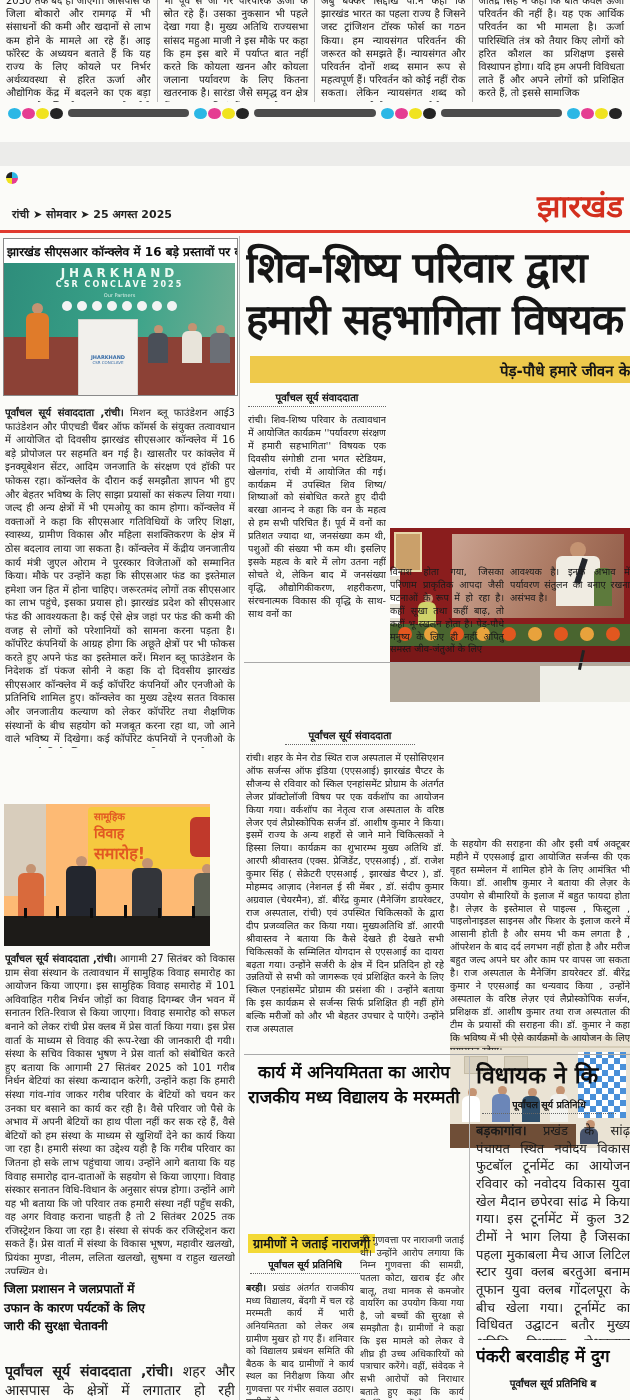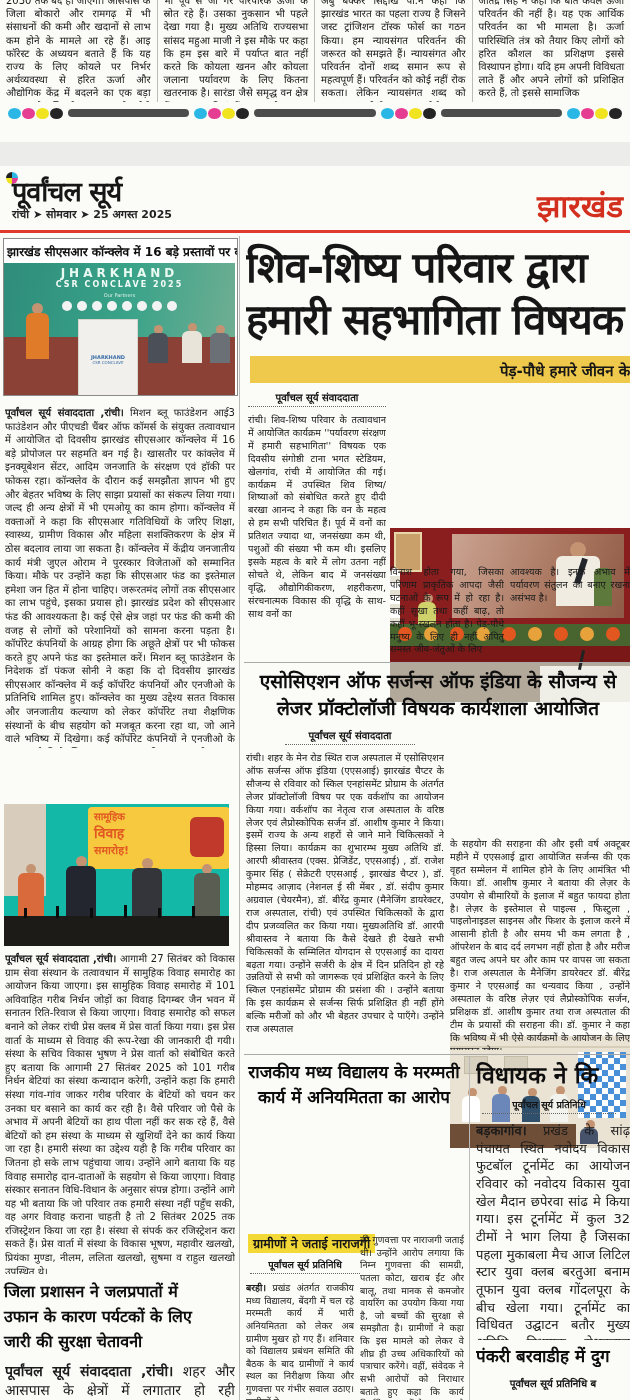--- a/index.html
+++ b/index.html
@@ -78,21 +78,20 @@
     <span class="regbar"></span>
     <span class="dot c"></span>
       <span class="dot m"></span>
       <span class="dot y"></span>
       <span class="dot k"></span>
   </div>
 
   <div class="abs grayband"></div>
 
   <div class="abs logomark"></div>
-  <div class="abs logo">पूर्वांचल सूर्य</div>
   <div class="abs dateline">रांची ➤ सोमवार ➤ 25 अगस्त 2025</div>
   <div class="abs section-label">झारखंड</div>
   <div class="abs redrule"></div>
 
   <div class="vline" style="left:239px;top:236px;height:1164px;"></div>
 
   <div class="abs" style="left:3px;top:238px;width:233px;border:1px solid #8a8a8a;background:#fff;">
     <div class="hl" style="font-size:12px;padding:4px 3px 3px;white-space:nowrap;overflow:hidden;">झारखंड सीएसआर कॉन्क्लेव में 16 बड़े प्रस्तावों पर बनी सहमति</div>
     <div class="photo" style="width:231px;height:132px;">
       <div class="abs" style="left:0;top:0;width:231px;height:74px;background:linear-gradient(100deg,#2e8d7b,#3aa389 55%,#6fae93);">
@@ -123,26 +122,26 @@
       <div class="torso" style="left:178px;top:68px;width:20px;height:32px;background:#e8e4da;"></div>
       <div class="head" style="left:212px;top:62px;width:9px;height:9px;"></div>
       <div class="torso" style="left:206px;top:70px;width:20px;height:30px;background:#6b6f76;"></div>
     </div>
   </div>
   <div class="abs jtext" style="left:5px;top:406px;width:230px;height:342px;font-size:10px;">
     <span class="lead">पूर्वांचल सूर्य संवाददाता ,रांची।</span>
     <span>मिशन ब्लू फाउंडेशन आई3 फाउंडेशन और पीएचडी चैंबर ऑफ कॉमर्स के संयुक्त तत्वावधान में आयोजित दो दिवसीय झारखंड सीएसआर कॉन्क्लेव में 16 बड़े प्रोपोजल पर सहमति बन गई है। खासतौर पर कांक्लेव में इनक्यूबेशन सेंटर, आदिम जनजाति के संरक्षण एवं हॉकी पर फोकस रहा। कॉन्क्लेव के दौरान कई समझौता ज्ञापन भी हुए और बेहतर भविष्य के लिए साझा प्रयासों का संकल्प लिया गया। जल्द ही अन्य क्षेत्रों में भी एमओयू का काम होगा। कॉन्क्लेव में वक्ताओं ने कहा कि सीएसआर गतिविधियों के जरिए शिक्षा, स्वास्थ्य, ग्रामीण विकास और महिला सशक्तिकरण के क्षेत्र में ठोस बदलाव लाया जा सकता है। कॉन्क्लेव में केंद्रीय जनजातीय कार्य मंत्री जुएल ओराम ने पुरस्कार विजेताओं को सम्मानित किया। मौके पर उन्होंने कहा कि सीएसआर फंड का इस्तेमाल हमेशा जन हित में होना चाहिए। जरूरतमंद लोगों तक सीएसआर का लाभ पहुंचे, इसका प्रयास हो। झारखंड प्रदेश को सीएसआर फंड की आवश्यकता है। कई ऐसे क्षेत्र जहां पर फंड की कमी की वजह से लोगों को परेशानियों को सामना करना पड़ता है। कॉर्पोरेट कंपनियों के आग्रह होगा कि अछूते क्षेत्रों पर भी फोकस करते हुए अपने फंड का इस्तेमाल करें। मिशन ब्लू फाउंडेशन के निदेशक डॉ पंकज सोनी ने कहा कि दो दिवसीय झारखंड सीएसआर कॉन्क्लेव में कई कॉर्पोरेट कंपनियों और एनजीओ के प्रतिनिधि शामिल हुए। कॉन्क्लेव का मुख्य उद्देश्य सतत विकास और जनजातीय कल्याण को लेकर कॉर्पोरेट तथा शैक्षणिक संस्थानों के बीच सहयोग को मजबूत करना रहा था, जो आने वाले भविष्य में दिखेगा। कई कॉर्पोरेट कंपनियों ने एनजीओ के साथ वार्ता की है, जिसका सकारात्मक परिणाम जल्द ही धरातल पर दिखेगा।</span>
   </div>
 
-  <div class="abs photo" style="left:4px;top:804px;width:225px;height:142px;background:#14b8a6;">
+  <div class="abs photo" style="left:4px;top:804px;width:206px;height:142px;background:#fdba74;">
     <div class="abs" style="left:0;top:0;width:42px;height:92px;background:#d8cdbc;"></div>
     <div class="abs" style="left:84px;top:3px;width:142px;height:62px;background:#f6c93f;border-radius:4px;padding:2px 6px;box-sizing:border-box;">
       <div style="color:#e25822;font-weight:bold;font-size:10px;">सामूहिक</div>
       <div style="color:#e25822;font-weight:bold;font-size:14px;">विवाह</div>
-      <div style="color:#e25822;font-weight:bold;font-size:11px;">समारोह!</div>
+      <div style="color:#e25822;font-weight:bold;font-size:16px;">समारोह!</div>
       <div class="abs" style="right:6px;top:10px;width:34px;height:40px;background:#c0392b;border-radius:6px;"></div>
     </div>
     <div class="head" style="left:22px;top:60px;width:10px;height:10px;"></div>
     <div class="torso" style="left:14px;top:69px;width:26px;height:44px;background:#d96a3c;"></div>
     <div class="head" style="left:72px;top:52px;width:11px;height:11px;"></div>
     <div class="torso" style="left:62px;top:62px;width:30px;height:50px;background:#23262e;"></div>
     <div class="head" style="left:138px;top:54px;width:11px;height:11px;"></div>
     <div class="torso" style="left:128px;top:64px;width:30px;height:48px;background:#33353a;"></div>
     <div class="head" style="left:198px;top:60px;width:10px;height:10px;"></div>
     <div class="torso" style="left:190px;top:69px;width:26px;height:44px;background:#5a5e52;"></div>
@@ -153,21 +152,21 @@
       <span style="position:absolute;left:120px;top:-11px;width:3px;height:13px;background:#0c0c0c;"></span>
       <span style="position:absolute;left:154px;top:-8px;width:3px;height:10px;background:#0c0c0c;"></span>
       <span style="position:absolute;left:188px;top:-10px;width:3px;height:12px;background:#0c0c0c;"></span>
     </div>
   </div>
   <div class="abs jtext" style="left:5px;top:952px;width:230px;height:322px;font-size:10px;">
     <span class="lead">पूर्वांचल सूर्य संवाददाता ,रांची।</span>
     <span>आगामी 27 सितंबर को विकास ग्राम सेवा संस्थान के तत्वावधान में सामुहिक विवाह समारोह का आयोजन किया जाएगा। इस सामुहिक विवाह समारोह में 101 अविवाहित गरीब निर्धन जोड़ों का विवाह दिगम्बर जैन भवन में सनातन रिति-रिवाज से किया जाएगा। विवाह समारोह को सफल बनाने को लेकर रांची प्रेस क्लब में प्रेस वार्ता किया गया। इस प्रेस वार्ता के माध्यम से विवाह की रूप-रेखा की जानकारी दी गयी। संस्था के सचिव विकास भुषण ने प्रेस वार्ता को संबोधित करते हुए बताया कि आगामी 27 सितंबर 2025 को 101 गरीब निर्धन बेटियां का संस्था कन्यादान करेगी, उन्होंने कहा कि हमारी संस्था गांव-गांव जाकर गरीब परिवार के बेटियों को चयन कर उनका घर बसाने का कार्य कर रही है। वैसे परिवार जो पैसे के अभाव में अपनी बेटियों का हाथ पीला नहीं कर सक रहे हैं, वैसे बेटियों को हम संस्था के माध्यम से खुशियाँ देने का कार्य किया जा रहा है। हमारी संस्था का उद्देश्य यही है कि गरीब परिवार का जितना हो सके लाभ पहुंचाया जाय। उन्होंने आगे बताया कि यह विवाह समारोह दान-दाताओं के सहयोग से किया जाएगा। विवाह संस्कार सनातन विधि-विधान के अनुसार संपन्न होगा। उन्होंने आगे यह भी बताया कि जो परिवार तक हमारी संस्था नहीं पहुँच सकी, वह अगर विवाह कराना चाहती है तो 2 सितंबर 2025 तक रजिस्ट्रेशन किया जा रहा है। संस्था से संपर्क कर रजिस्ट्रेशन करा सकते हैं। प्रेस वार्ता में संस्था के विकास भूषण, महावीर खलखो, प्रियंका मुण्डा, नीलम, ललिता खलखो, सुषमा व राहुल खलखो उपस्थित थे।</span>
   </div>
 
-  <div class="abs hl" style="left:4px;top:1280px;width:232px;font-size:16px;line-height:1.55;">
+  <div class="abs hl" style="left:4px;top:1280px;width:232px;font-size:12px;line-height:1.55;">
     <div>जिला प्रशासन ने जलप्रपातों में</div>
     <div>उफान के कारण पर्यटकों के लिए</div>
     <div>जारी की सुरक्षा चेतावनी</div>
   </div>
   <div class="abs jtext" style="left:5px;top:1362px;width:230px;height:38px;font-size:14px;">
     <span class="lead">पूर्वांचल सूर्य संवाददाता ,रांची।</span>
     <span>शहर और आसपास के क्षेत्रों में लगातार हो रही मूसलाधार बारिश के कारण जोन्हा, हुंडरू, दशम</span>
   </div>
 
   <div class="abs big-hl">
@@ -209,24 +208,20 @@
       <span style="position:absolute;left:40px;top:-16px;width:3px;height:20px;background:#222;transform:rotate(12deg);"></span>
     </div>
   </div>
   <div class="abs jtext" style="left:390px;top:566px;width:114px;height:92px;font-size:9.5px;">विनाश होता गया, जिसका परिणाम प्राकृतिक आपदा जैसी घटनाओं के रूप में हो रहा है।कहीं सूखा तथा कहीं बाढ़, तो कहीं भू-स्खलन होता है। पेड़-पौधे मनुष्य के लिए ही नहीं अपितु समस्त जीव-जंतुओं के लिए</div>
   <div class="abs jtext" style="left:510px;top:566px;width:120px;height:92px;font-size:9.5px;">
     <div>आवश्यक है। इनके अभाव में पर्यावरण संतुलन को बनाए रखना असंभव है।</div>
   </div>
 
   <div class="hline" style="left:244px;top:662px;width:386px;"></div>
 
-  <div class="abs hl" style="left:246px;top:668px;width:384px;text-align:center;font-size:19px;line-height:1.4;">
-    <div>एसोसिएशन ऑफ सर्जन्स ऑफ इंडिया के सौजन्य से</div>
-    <div>लेजर प्रॉक्टोलॉजी विषयक कार्यशाला आयोजित</div>
-  </div>
   <div class="abs byline" style="left:285px;top:728px;width:130px;">पूर्वांचल सूर्य संवाददाता</div>
   <div class="abs jtext" style="left:246px;top:752px;width:198px;height:298px;font-size:9.5px;">रांची। शहर के मेन रोड स्थित राज अस्पताल में एसोसिएशन ऑफ सर्जन्स ऑफ इंडिया (एएसआई) झारखंड चैप्टर के सौजन्य से रविवार को स्किल एनहांसमेंट प्रोग्राम के अंतर्गत लेजर प्रॉक्टोलॉजी विषय पर एक वर्कशॉप का आयोजन किया गया। वर्कशॉप का नेतृत्व राज अस्पताल के वरिष्ठ लेजर एवं लैप्रोस्कोपिक सर्जन डॉ. आशीष कुमार ने किया। इसमें राज्य के अन्य शहरों से जाने माने चिकित्सकों ने हिस्सा लिया। कार्यक्रम का शुभारम्भ मुख्य अतिथि डॉ. आरपी श्रीवास्तव (एक्स. प्रेजिडेंट, एएसआई) , डॉ. राजेश कुमार सिंह ( सेक्रेटरी एएसआई , झारखंड चैप्टर ), डॉ. मोहम्मद आज़ाद (नेशनल ई सी मेंबर , डॉ. संदीप कुमार अग्रवाल (चेयरमैन), डॉ. बीरेंद्र कुमार (मैनेजिंग डायरेक्टर, राज अस्पताल, रांची) एवं उपस्थित चिकित्सकों के द्वारा दीप प्रजव्वलित कर किया गया। मुख्यअतिथि डॉ. आरपी श्रीवास्तव ने बताया कि कैसे देखते ही देखते सभी चिकित्सकों के सम्मिलित योगदान से एएसआई का दायरा बढ़ता गया। उन्होंने सर्जरी के क्षेत्र में दिन प्रतिदिन हो रहे उन्नतियों से सभी को जागरूक एवं प्रशिक्षित करने के लिए स्किल एनहांसमेंट प्रोग्राम की प्रसंशा की । उन्होंने बताया कि इस कार्यक्रम से सर्जन्स सिर्फ प्रशिक्षित ही नहीं होंगे बल्कि मरीजों को और भी बेहतर उपचार दे पाएँगे।  उन्होंने राज अस्पताल</div>
   <div class="abs photo" style="left:450px;top:720px;width:180px;height:112px;background:#eae3d4;">
     <div class="abs" style="left:0;top:10px;width:180px;height:2px;background:#d6cdb8;"></div>
     <div class="abs" style="left:14px;top:20px;width:22px;height:16px;background:#d8d0be;border:1px solid #c5bca6;"></div>
     <div class="abs" style="left:54px;top:20px;width:22px;height:16px;background:#d8d0be;border:1px solid #c5bca6;"></div>
     <div class="abs checker" style="left:128px;top:16px;width:48px;height:66px;"></div>
     <div class="head" style="left:18px;top:52px;width:9px;height:9px;"></div>
     <div class="torso" style="left:12px;top:60px;width:18px;height:26px;background:#ffffff;"></div>
     <div class="head" style="left:48px;top:50px;width:9px;height:9px;"></div>
@@ -238,22 +233,22 @@
     <div class="head" style="left:136px;top:84px;width:9px;height:9px;"></div>
     <div class="torso" style="left:130px;top:92px;width:18px;height:16px;background:#47536b;"></div>
     <div class="abs" style="left:0;top:88px;width:126px;height:24px;background:#6f4e37;"></div>
   </div>
   <div class="abs jtext" style="left:450px;top:838px;width:180px;height:212px;font-size:9.5px;">के सहयोग की सराहना की और इसी वर्ष अक्टूबर महीने में एएसआई द्वारा आयोजित सर्जन्स की एक वृहत सम्मेलन में शामिल होने के लिए आमंत्रित भी किया। डॉ. आशीष कुमार ने बताया की लेज़र के उपयोग से बीमारियों के इलाज में बहुत फायदा होता है। लेज़र के इस्तेमाल से पाइल्स , फिस्टुला , पाइलोनाइडल साइनस और फिशर के इलाज करने में आसानी होती है और समय भी कम लगता है , ऑपरेशन के बाद दर्द लगभग नहीं होता है और मरीज बहुत जल्द अपने घर और काम पर वापस जा सकता है। राज अस्पताल के मैनेजिंग डायरेक्टर डॉ. बीरेंद्र कुमार ने एएसआई का धन्यवाद किया , उन्होंने अस्पताल के वरिष्ठ लेज़र एवं लैप्रोस्कोपिक सर्जन, प्रशिक्षक डॉ. आशीष कुमार तथा राज अस्पताल की टीम के प्रयासों की सराहना की। डॉ. कुमार ने कहा कि भविष्य में भी ऐसे कार्यक्रमों के आयोजन के लिए प्रयासरत रहेगा।</div>
 
   <div class="hline" style="left:244px;top:1054px;width:386px;"></div>
   <div class="vline" style="left:469px;top:1056px;height:344px;"></div>
 
   <div class="abs hl" style="left:246px;top:1060px;width:216px;text-align:center;font-size:17px;line-height:1.45;">
+    <div>कार्य में अनियमितता का आरोप</div>
     <div>राजकीय मध्य विद्यालय के मरम्मती</div>
-    <div>कार्य में अनियमितता का आरोप</div>
   </div>
 
   <div class="abs" style="left:248px;top:1234px;background:#f3d936;padding:1px 5px;font-weight:bold;font-size:12.5px;white-space:nowrap;">ग्रामीणों ने जताई नाराजगी</div>
   <div class="abs byline" style="left:250px;top:1258px;width:110px;font-size:9.5px;">पूर्वांचल सूर्य प्रतिनिधि</div>
   <div class="abs jtext" style="left:246px;top:1282px;width:108px;height:118px;font-size:9.3px;">
     <span class="lead">बरही।</span>
     <span>प्रखंड अंतर्गत राजकीय मध्य विद्यालय, बेंदगी में चल रहे मरम्मती कार्य में भारी अनियमितता को लेकर अब ग्रामीण मुखर हो गए हैं। शनिवार को विद्यालय प्रबंधन समिति की बैठक के बाद ग्रामीणों ने कार्य स्थल का निरीक्षण किया और गुणवत्ता पर गंभीर सवाल उठाए। ग्रामीणों ने</span>
   </div>
   <div class="abs jtext" style="left:360px;top:1234px;width:104px;height:166px;font-size:9.3px;">की गुणवत्ता पर नाराजगी जताई थी। उन्होंने आरोप लगाया कि निम्न गुणवत्ता की सामग्री, पतला कोटा, खराब ईंट और बालू, तथा मानक से कमजोर वायरिंग का उपयोग किया गया है, जो बच्चों की सुरक्षा से समझौता है। ग्रामीणों ने कहा कि इस मामले को लेकर वे शीघ्र ही उच्च अधिकारियों को पत्राचार करेंगे। वहीं, संवेदक ने सभी आरोपों को निराधार बताते हुए कहा कि कार्य निर्धारित मानकों के अनुसार हो रहा है और विभागीय आदेश के तहत ही</div>
 

